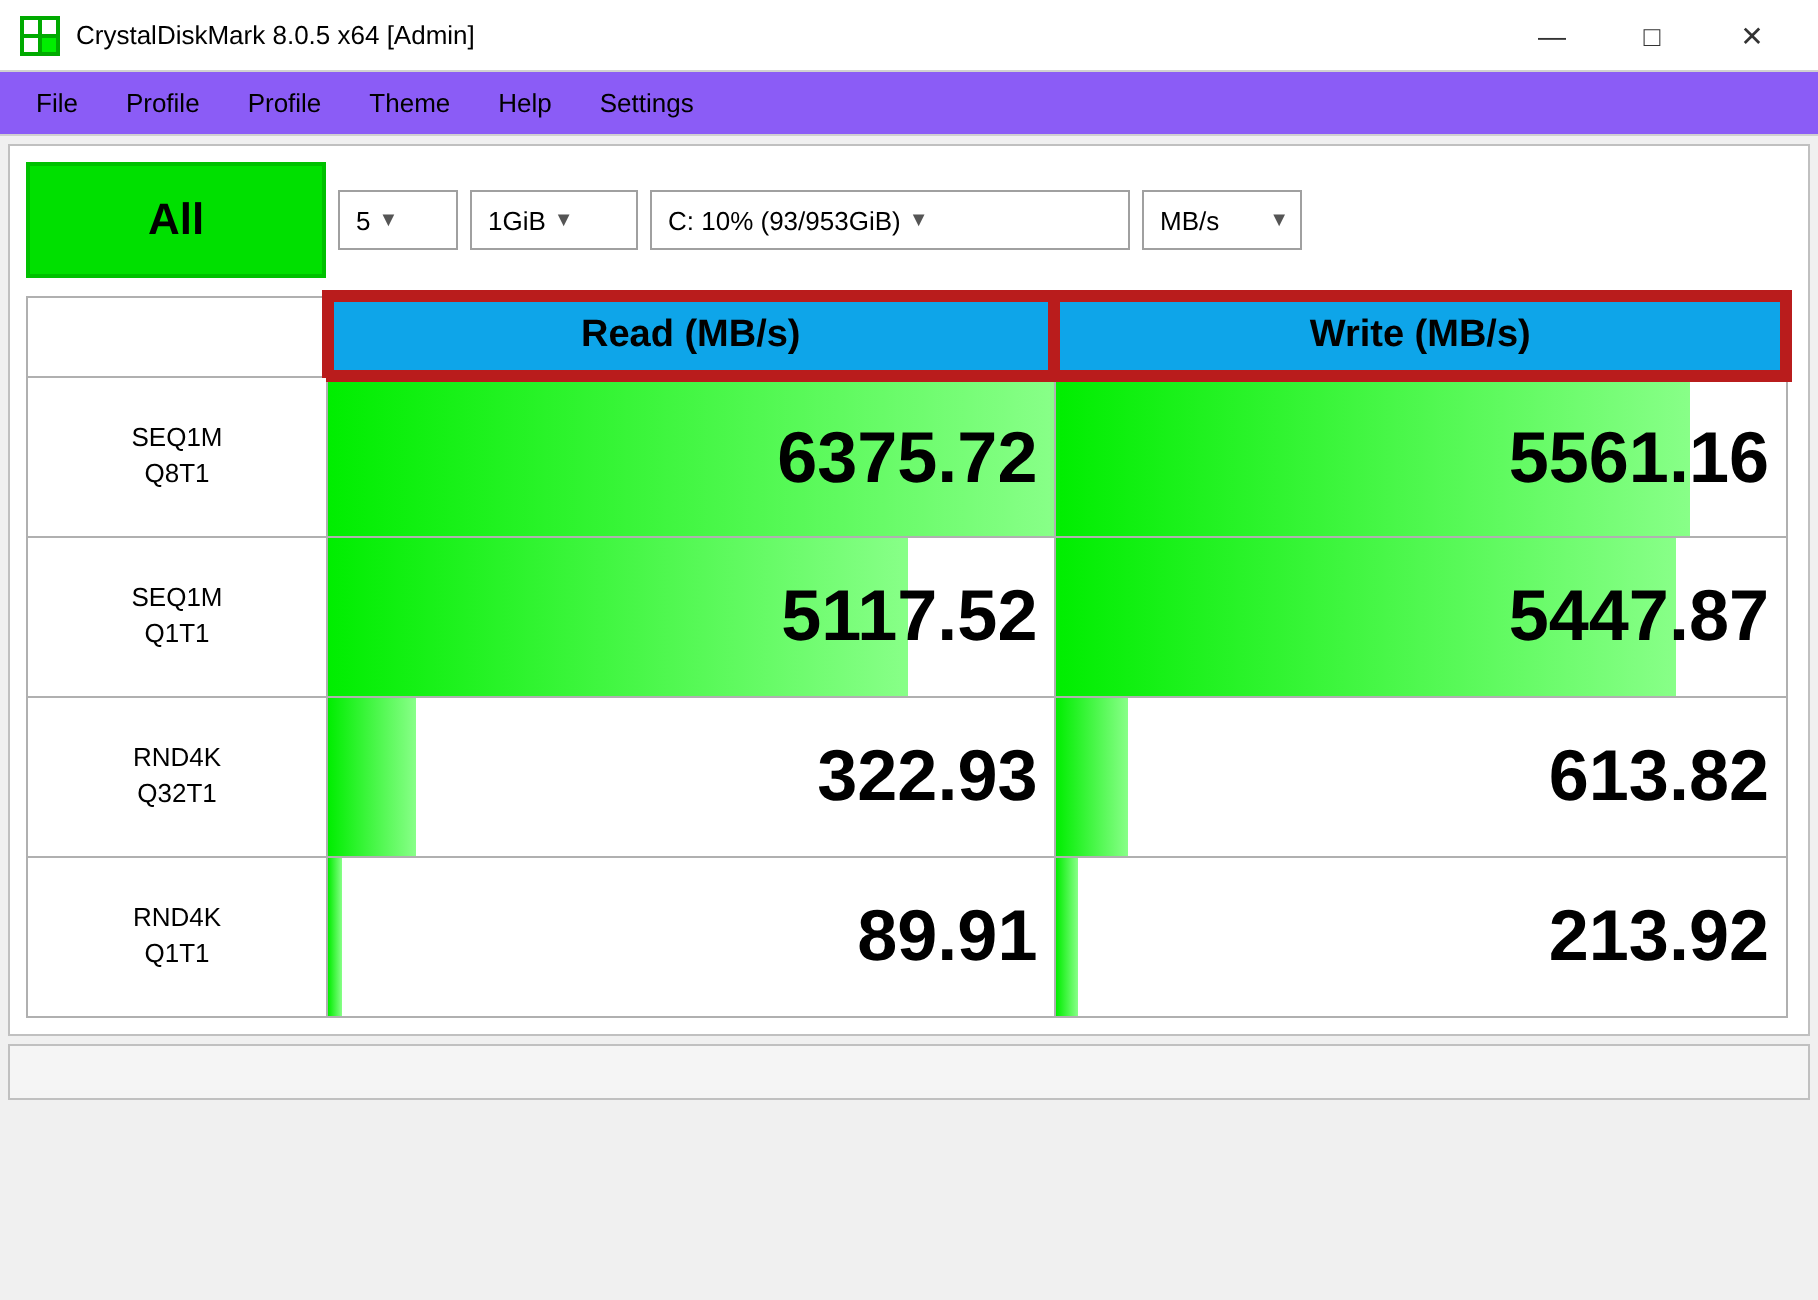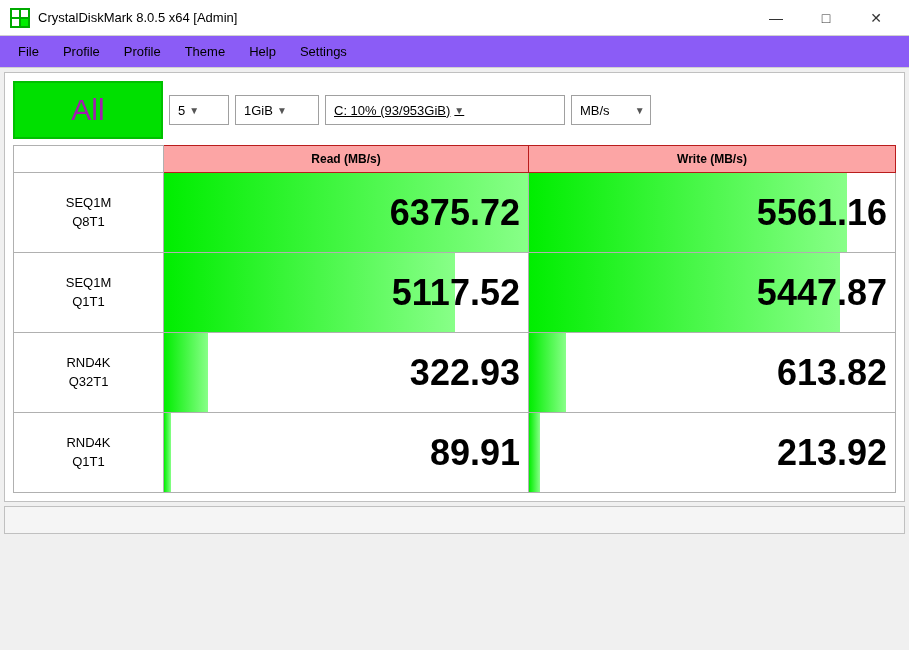--- a/index.html
+++ b/index.html
@@ -79,23 +79,23 @@
 
     
     .controls-row {
       display: flex;
       align-items: center;
       gap: 6px;
       margin-bottom: 6px;
     }
     .all-btn {
       background: #00e000;
-      color: #a21caf;
-      font-weight: normal;
-      font-size: 30px;
+      color: #000000;
+      font-weight: bold;
+      font-size: 22px;
       width: 150px;
       height: 58px;
       border: 2px solid #00c000;
       cursor: pointer;
       display: flex;
       align-items: center;
       justify-content: center;
     }
     .dropdown {
       border: 1px solid #a0a0a0;
@@ -107,35 +107,35 @@
       align-items: center;
       gap: 4px;
       height: 30px;
     }
     .dropdown-arrow {
       font-size: 10px;
       color: #555;
     }
     .dropdown-count { width: 60px; }
     .dropdown-size { width: 84px; }
-    .dropdown-drive { width: 240px; text-decoration: underline; }
+    .dropdown-drive { width: 240px; }
     .dropdown-unit { width: 80px; gap: 25px; }
 
     
     .bench-table {
       width: 100%;
       border-collapse: collapse;
     }
     .bench-table th {
-      font-size: 12px;
+      font-size: 19px;
       font-weight: bold;
       text-align: center;
       padding: 6px 4px;
-      background: #fca5a5;
-      border: 1px solid #b91c1c;
+      background: #0ea5e9;
+      border: 6px solid #b91c1c;
     }
     .bench-table td {
       border: 1px solid #b0b0b0;
       padding: 0;
       position: relative;
     }
     .row-label {
       width: 150px;
       text-align: center;
       font-weight: normal;

